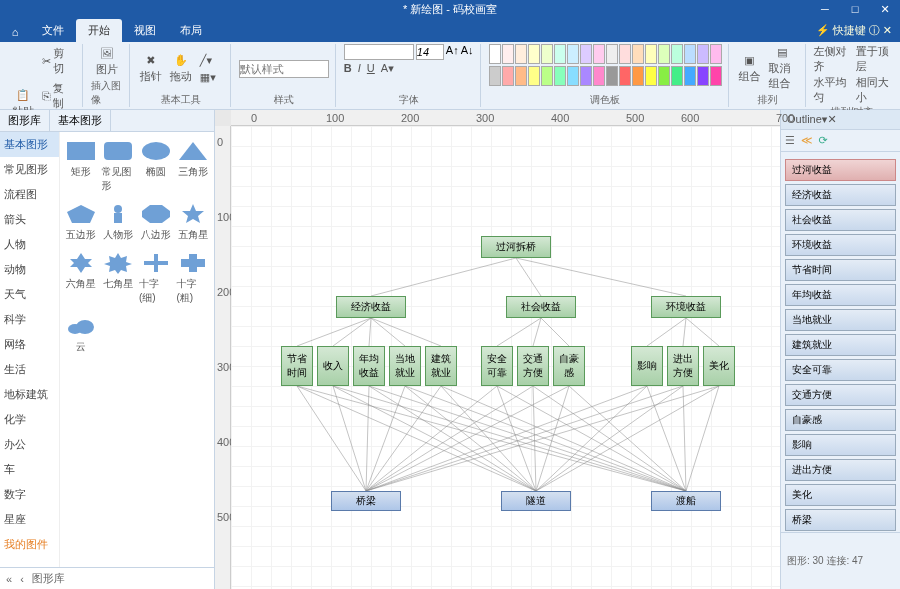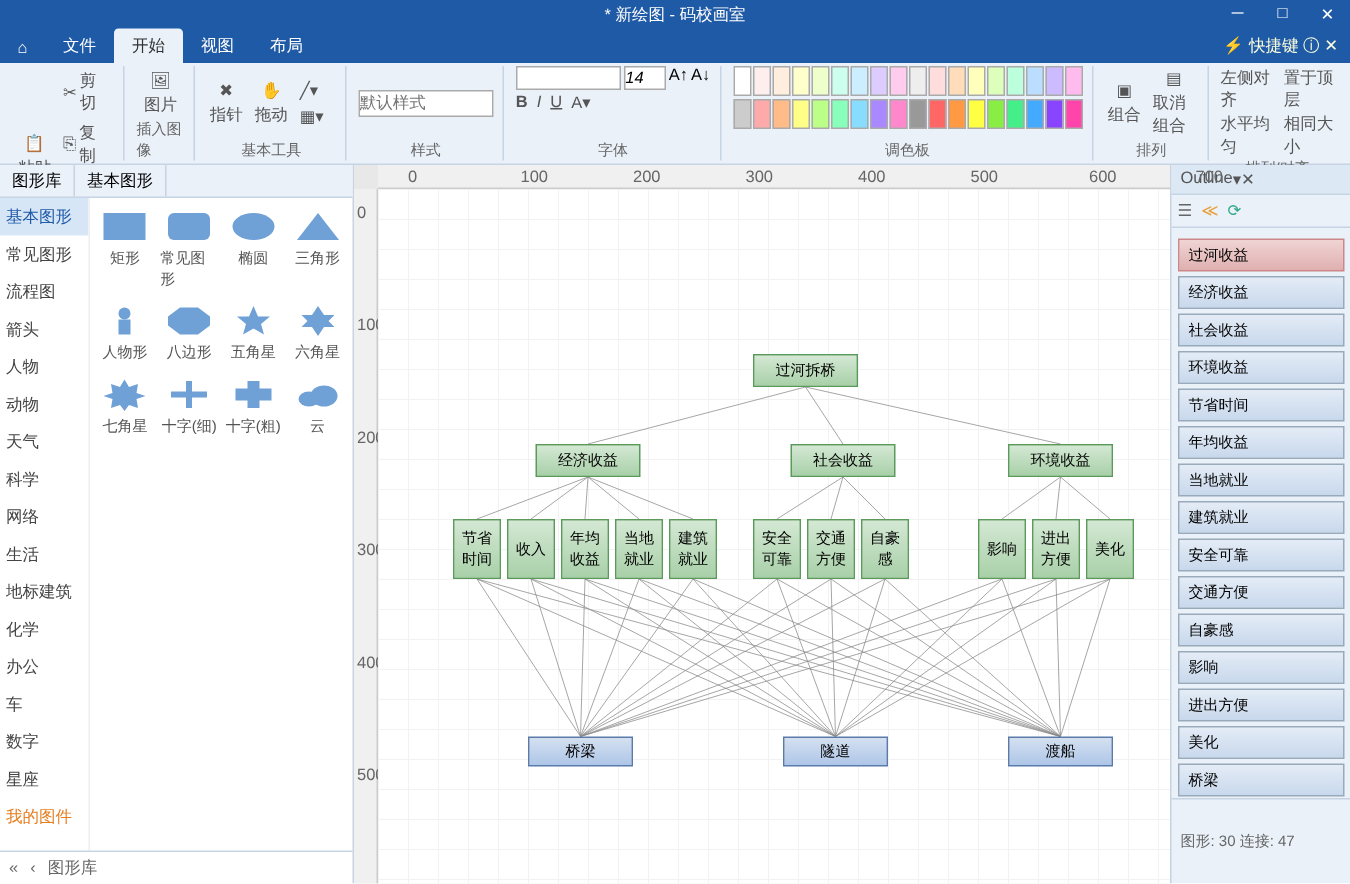--- a/index.html
+++ b/index.html
@@ -12,21 +12,21 @@
 .tabbar .tab{padding:4px 12px;cursor:pointer}
 .tabbar .tab.active{background:#eaf1f9;color:#333;border-radius:3px 3px 0 0}
 .ribbon{height:68px;background:#eaf1f9;border-bottom:1px solid #c6d4e4;display:flex;padding:2px 4px;gap:2px}
 .rgroup{display:flex;flex-direction:column;align-items:center;border-right:1px solid #c6d4e4;padding:0 6px}
 .rgroup .body{flex:1;display:flex;align-items:center;gap:4px}
 .rgroup .lbl{font-size:10px;color:#666}
 .ribtn{display:flex;flex-direction:column;align-items:center;gap:2px;padding:2px;cursor:pointer;color:#555;min-width:26px}
 .colorstrip{display:flex;gap:1px}
 .colorstrip span{width:12px;height:20px;border:1px solid #aaa}
 .main{flex:1;display:flex;min-height:0}
-.leftpanel{width:236px;border-right:1px solid #c6d4e4;display:flex;flex-direction:column;background:#fff}
+.leftpanel{width:215px;border-right:1px solid #c6d4e4;display:flex;flex-direction:column;background:#fff}
 .lp-tabs{height:22px;display:flex;border-bottom:1px solid #c6d4e4;background:#eaf1f9}
 .lp-tabs span{padding:3px 8px;border-right:1px solid #c6d4e4;cursor:pointer}
 .lp-body{flex:1;display:flex;min-height:0}
 .lp-cats{width:60px;border-right:1px solid #eee;overflow:hidden}
 .lp-cats div{padding:5px 4px;cursor:pointer;color:#444;font-size:11px}
 .lp-cats div.sel{background:#d6e6f7;color:#1f5aa6}
 .lp-cats div.orange{color:#e67e22}
 .lp-shapes{flex:1;display:grid;grid-template-columns:repeat(4,1fr);align-content:start;gap:10px 4px;padding:8px 4px;overflow:hidden}
 .shape{display:flex;flex-direction:column;align-items:center;gap:3px;cursor:pointer}
 .shape svg{width:32px;height:22px}
@@ -238,20 +238,26 @@
             <span>椭圆</span>
           </div>
           <div class="shape">
             <svg viewBox="0 0 32 22">
               <polygon points="16,2 30,20 2,20" fill="#6fa0d6"></polygon>
             </svg>
             <span>三角形</span>
           </div>
           <div class="shape">
             <svg viewBox="0 0 32 22">
+              <polygon points="16,2 30,9 25,20 7,20 2,9" fill="#6fa0d6"></polygon>
+            </svg>
+            <span>五边形</span>
+          </div>
+          <div class="shape">
+            <svg viewBox="0 0 32 22">
               <circle cx="16" cy="6" r="4" fill="#6fa0d6"></circle>
               <rect x="12" y="10" width="8" height="10" fill="#6fa0d6"></rect>
             </svg>
             <span>人物形</span>
           </div>
           <div class="shape">
             <svg viewBox="0 0 32 22">
               <polygon points="10,2 22,2 30,8 30,14 22,20 10,20 2,14 2,8" fill="#6fa0d6"></polygon>
             </svg>
             <span>八边形</span>
@@ -305,21 +311,21 @@
   </div>
 
   <div class="canvas-wrap">
     <div class="ruler-h" id="rh">
         <span style="left: 20px;">0</span>
         <span style="left: 95px;">100</span>
         <span style="left: 170px;">200</span>
         <span style="left: 245px;">300</span>
         <span style="left: 320px;">400</span>
         <span style="left: 395px;">500</span>
-        <span style="left: 474px;">600</span>
+        <span style="left: 450px;">600</span>
         <span style="left: 545px;">700</span>
       </div>
     <div class="cbody">
       <div class="ruler-v" id="rv">
           <span style="top: 10px;">0</span>
           <span style="top: 85px;">100</span>
           <span style="top: 160px;">200</span>
           <span style="top: 235px;">300</span>
           <span style="top: 310px;">400</span>
           <span style="top: 385px;">500</span>

